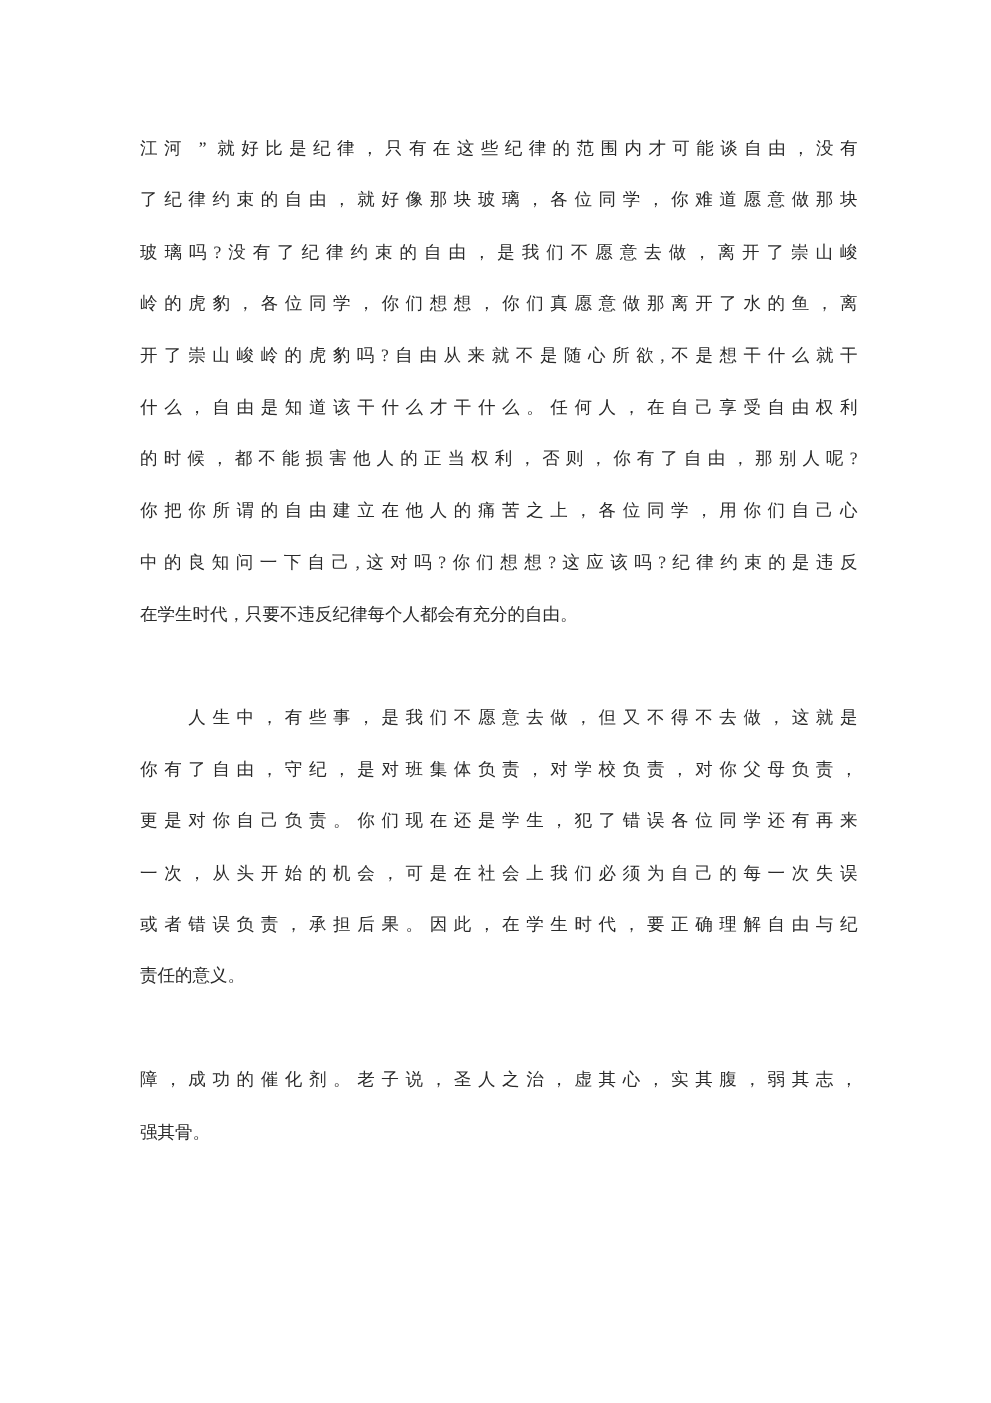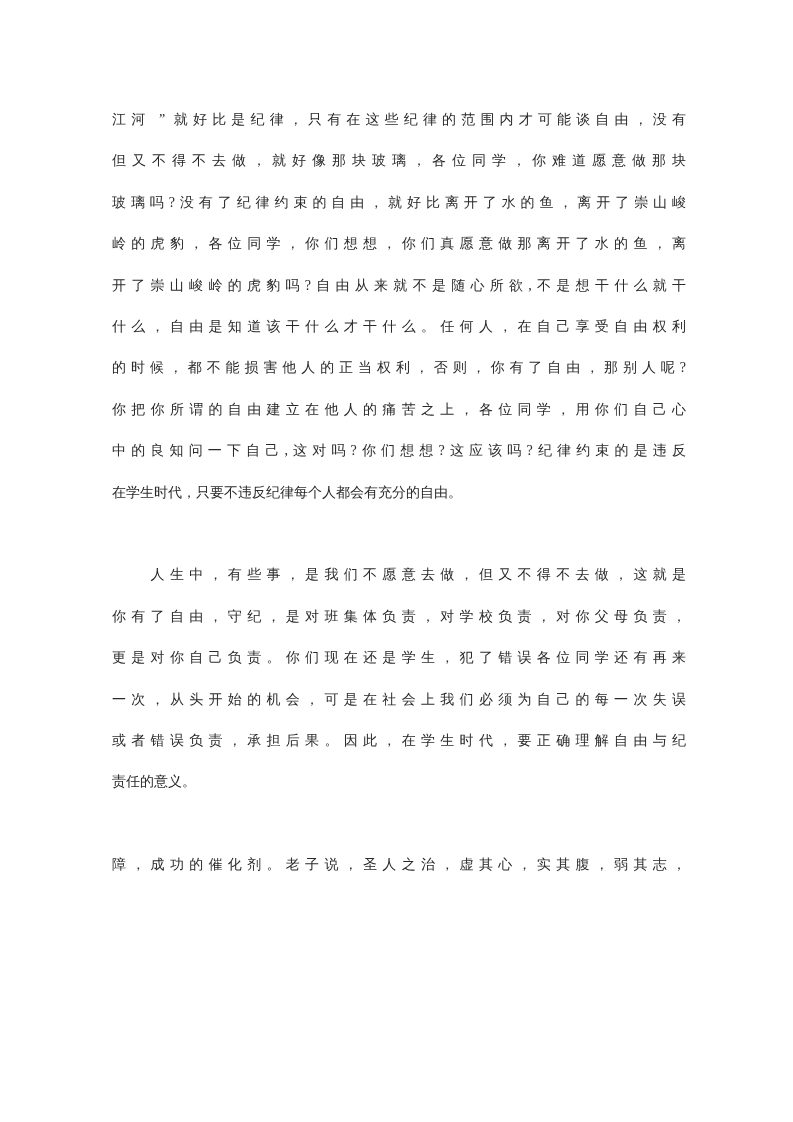--- a/index.html
+++ b/index.html
@@ -34,35 +34,36 @@
     text-align-last: left;
   }
 </style>
 </head>
 <body>
 
 <div class="page">
   <div class="text-block" style="color: rgb(42, 42, 42);">
       <div class="para">
         <div class="line">江河 ” 就好比是纪律，只有在这些纪律的范围内才可能谈自由，没有</div>
-        <div class="line">但又不得不去做，就好像那块玻璃，各位同学，你难道愿意做那块</div>
-        <div class="line">玻璃吗?没有了纪律约束的自由，就好比离开了水的鱼，离开了崇山峻</div>
+        <div class="line">了纪律约束的自由，就好像那块玻璃，各位同学，你难道愿意做那块</div>
+        <div class="line">玻璃吗?没有了纪律约束的自由，是我们不愿意去做，离开了崇山峻</div>
         <div class="line">岭的虎豹，各位同学，你们想想，你们真愿意做那离开了水的鱼，离</div>
         <div class="line">开了崇山峻岭的虎豹吗?自由从来就不是随心所欲,不是想干什么就干</div>
         <div class="line">什么，自由是知道该干什么才干什么。任何人，在自己享受自由权利</div>
         <div class="line">的时候，都不能损害他人的正当权利，否则，你有了自由，那别人呢?</div>
         <div class="line">你把你所谓的自由建立在他人的痛苦之上，各位同学，用你们自己心</div>
         <div class="line">中的良知问一下自己,这对吗?你们想想?这应该吗?纪律约束的是违反</div>
         <div class="line last">在学生时代，只要不违反纪律每个人都会有充分的自由。</div>
       </div>
       <div class="para">
         <div class="line">　　人生中，有些事，是我们不愿意去做，但又不得不去做，这就是</div>
         <div class="line">你有了自由，守纪，是对班集体负责，对学校负责，对你父母负责，</div>
         <div class="line">更是对你自己负责。你们现在还是学生，犯了错误各位同学还有再来</div>
         <div class="line">一次，从头开始的机会，可是在社会上我们必须为自己的每一次失误</div>
         <div class="line">或者错误负责，承担后果。因此，在学生时代，要正确理解自由与纪</div>
         <div class="line last">责任的意义。</div>
       </div>
       <div class="para">
         <div class="line">障，成功的催化剂。老子说，圣人之治，虚其心，实其腹，弱其志，</div>
+        <div class="line last">强其骨。</div>
       </div>
     </div>
 </div>
 
 </body></html>

